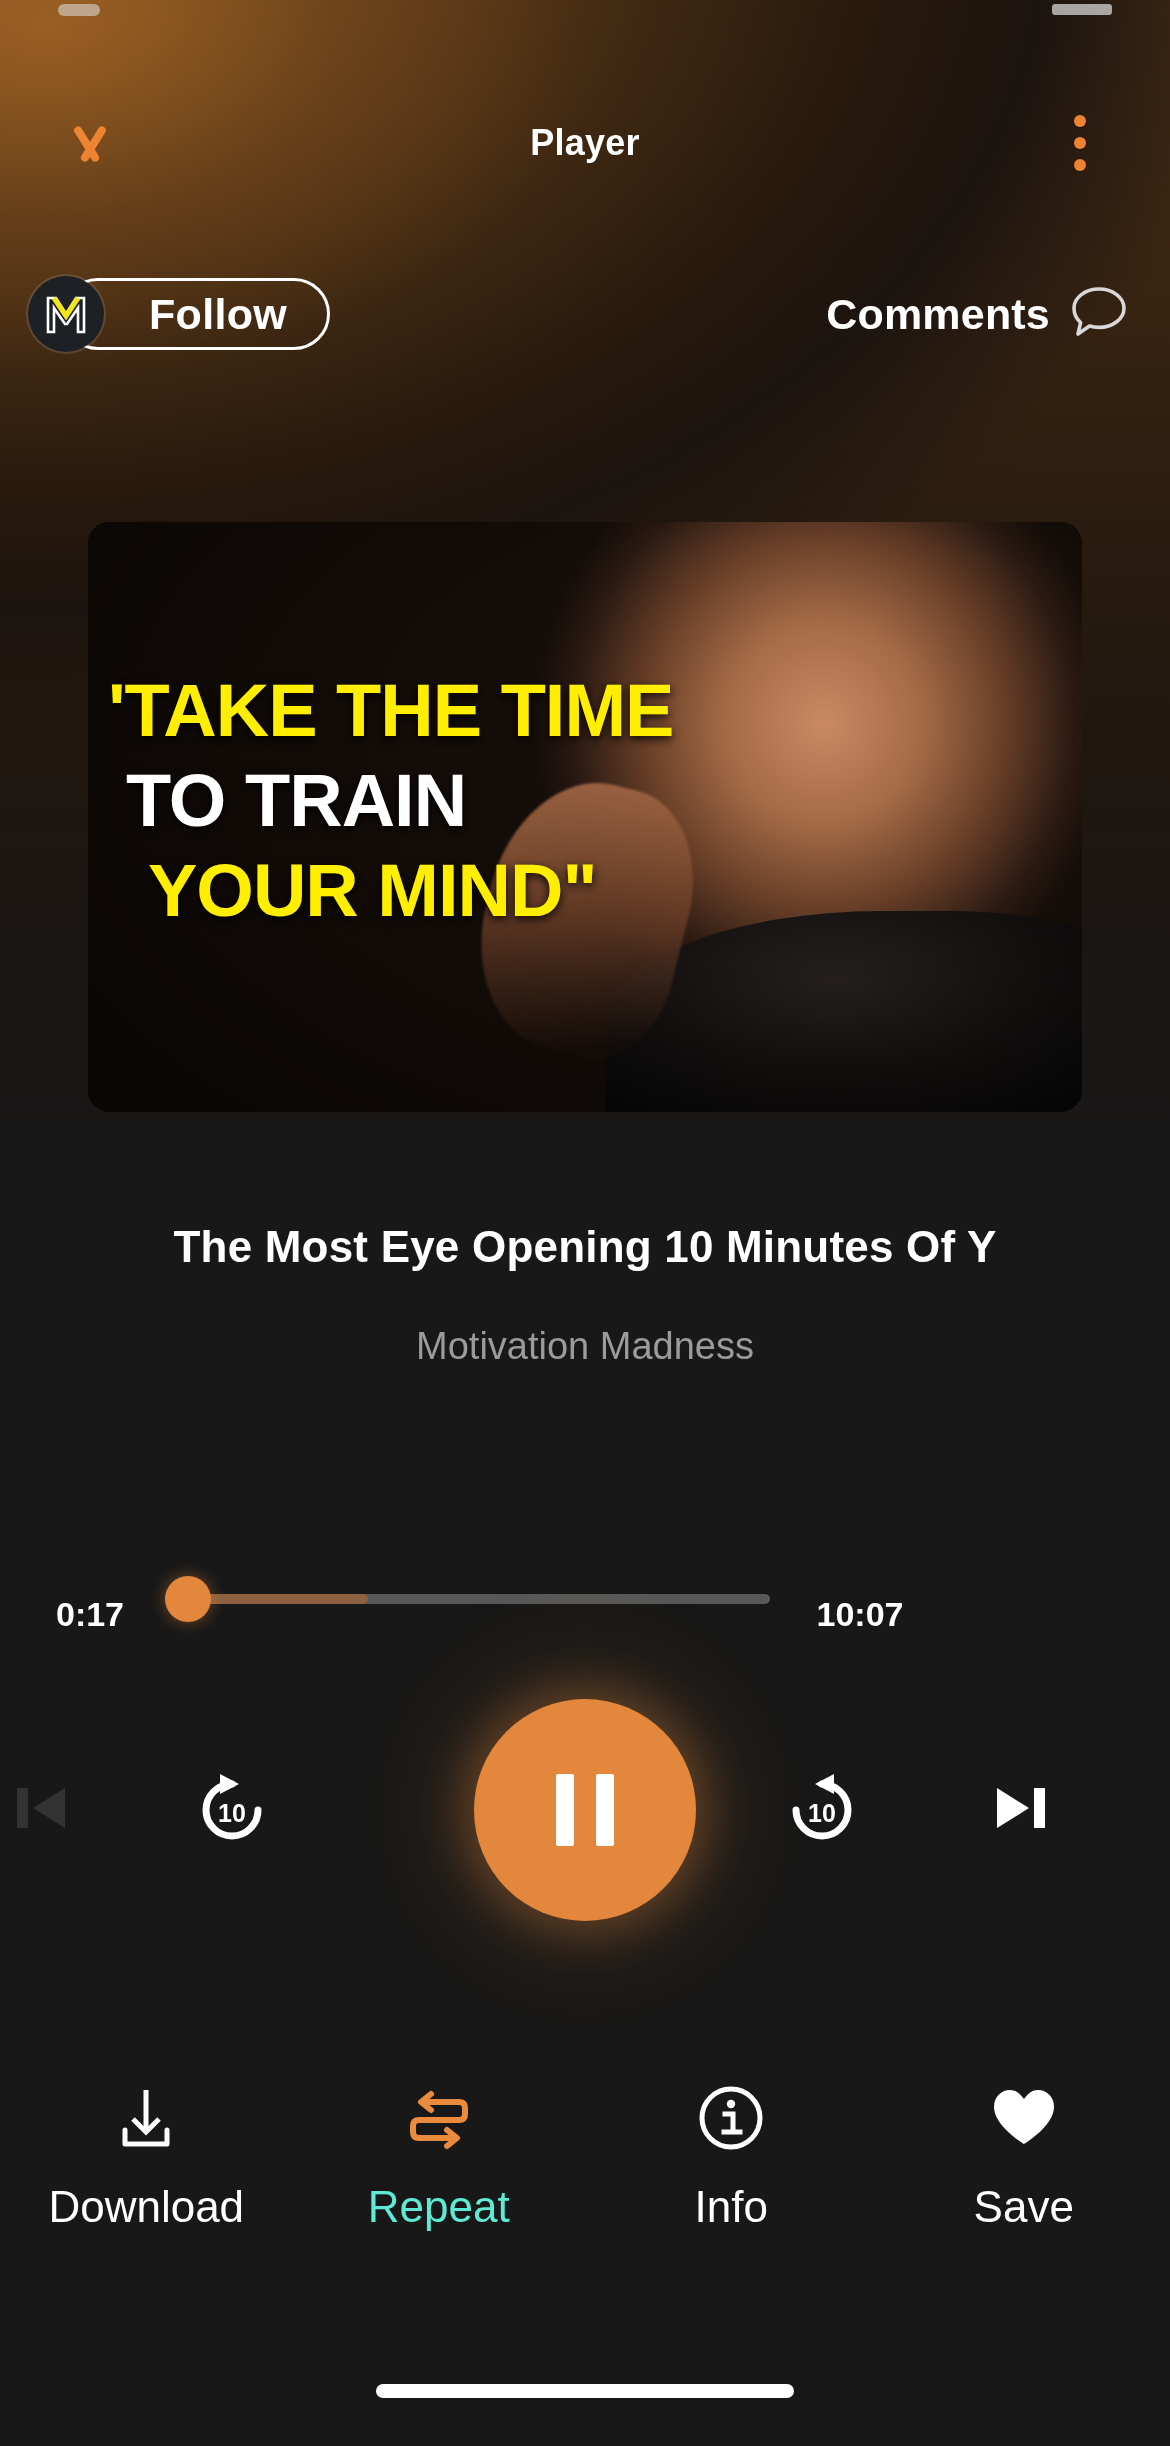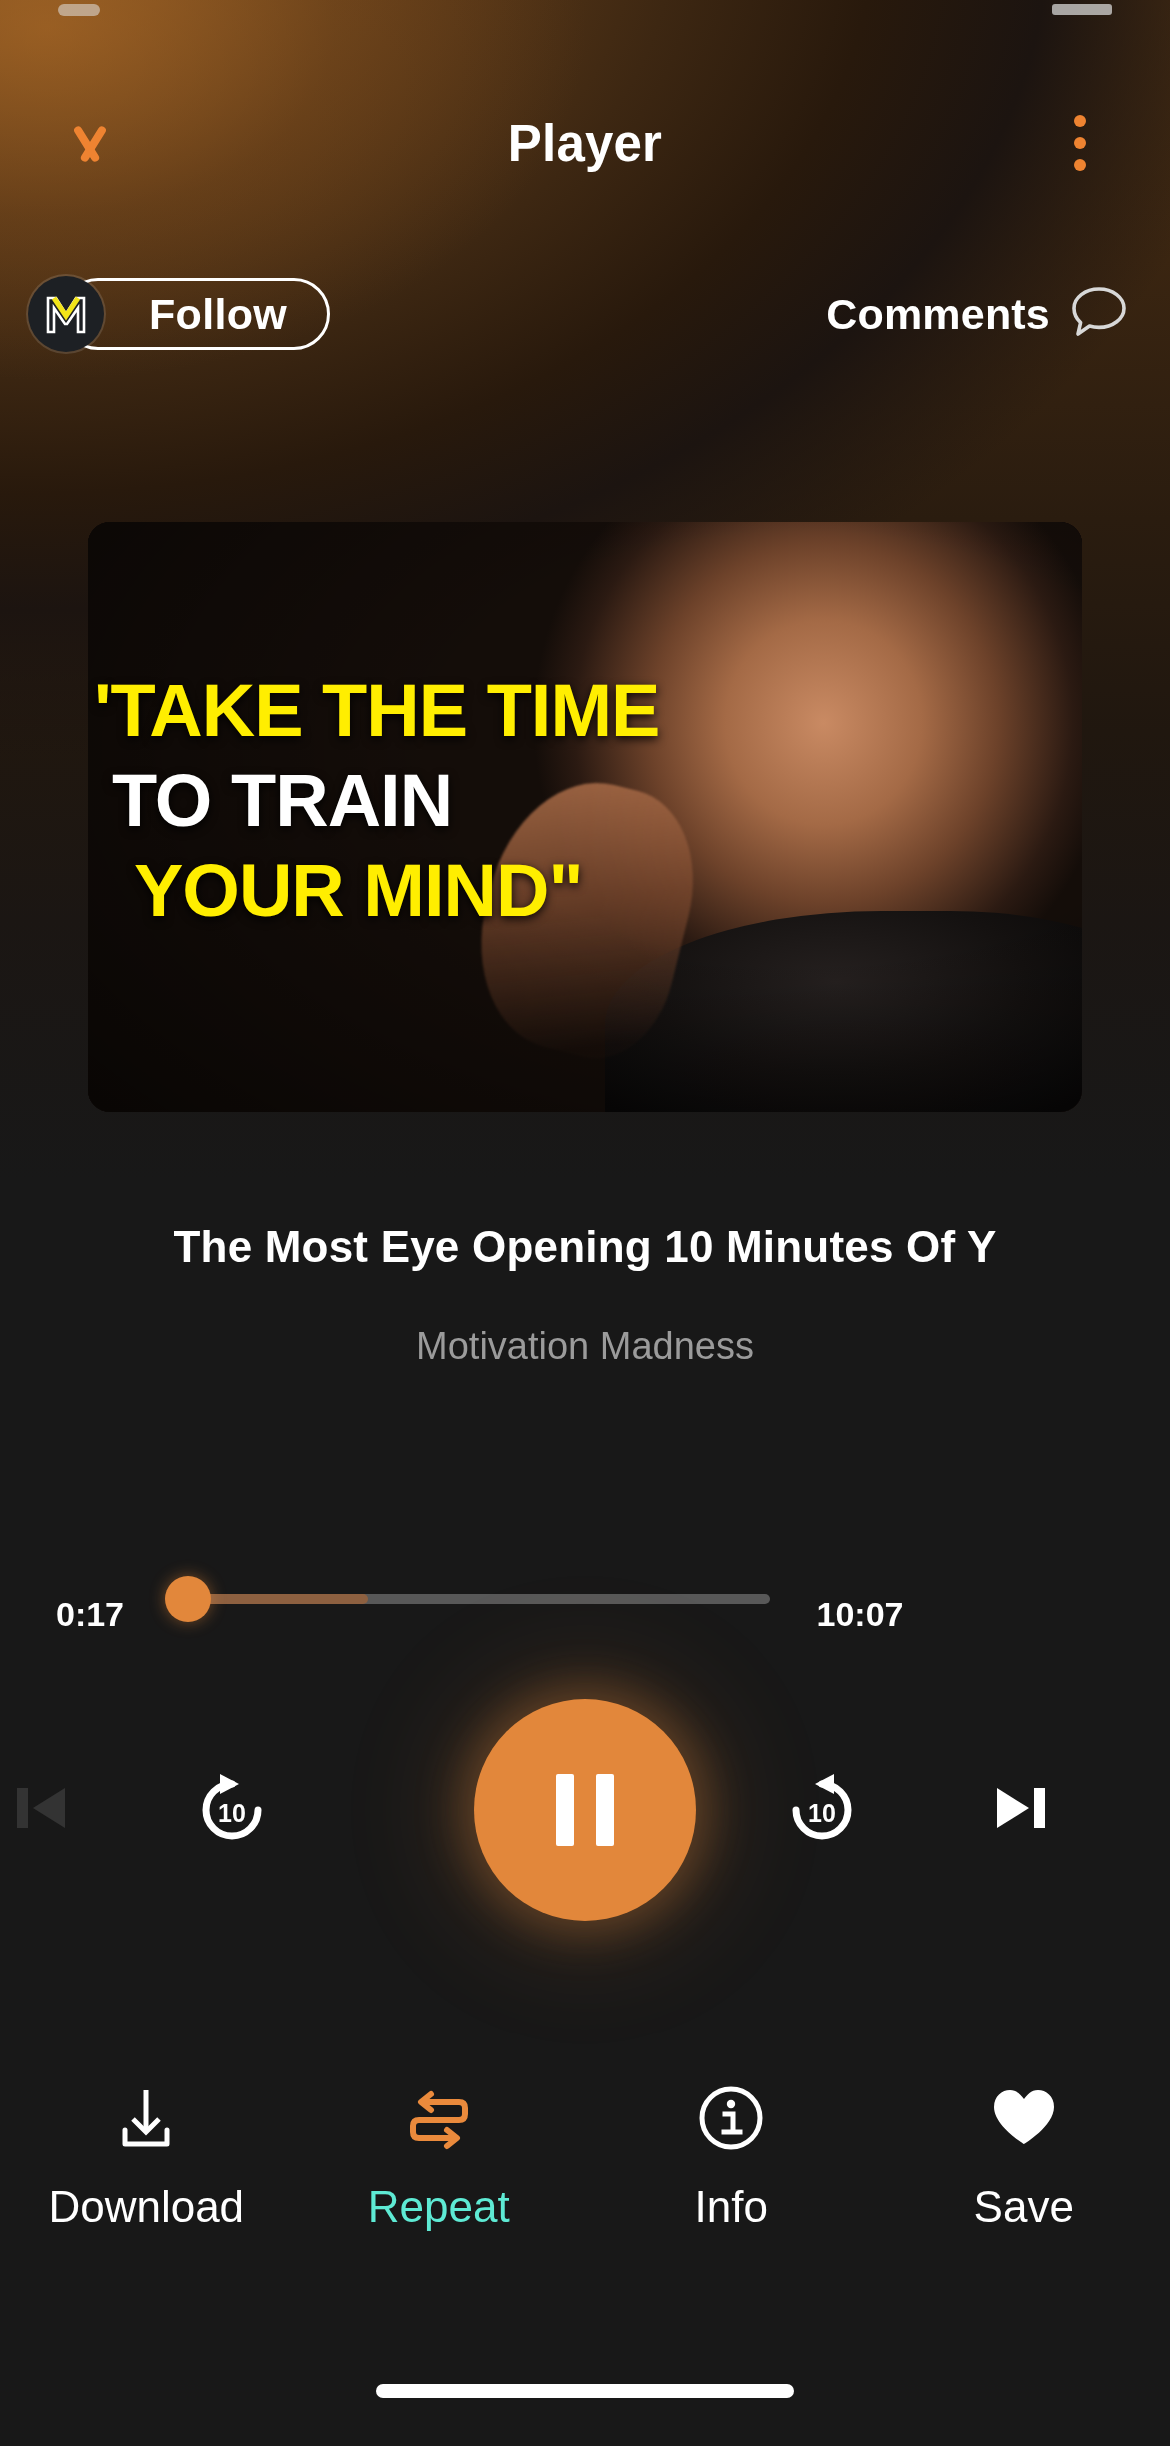--- a/index.html
+++ b/index.html
@@ -41,21 +41,21 @@
   .sb-dot { width:42px; height:12px; border-radius:6px; background:rgba(225,225,225,.55); }
   .sb-r { display:flex; gap:9px; align-items:flex-start; }
   .sb-bar { width:60px; height:11px; border-radius:3px; background:rgba(220,220,220,.72); }
 
   
   .header {
     position:absolute; top:88px; left:0; width:1170px; height:110px;
     display:flex; align-items:center; z-index:5;
   }
   .hdr-left  { width:180px; display:flex; justify-content:center; align-items:center; }
-  .hdr-title { flex:1; text-align:center; color:#fff; font-size:51px; font-weight:600; letter-spacing:.2px; }
+  .hdr-title { flex:1; text-align:center; color:#fff; font-size:36px; font-weight:600; letter-spacing:.2px; }
   .hdr-right { width:180px; display:flex; justify-content:center; align-items:center; }
 
   .chevron-down {
     width:60px; height:40px; position:relative; cursor:pointer;
   }
   .chevron-down:before, .chevron-down:after {
     content:""; position:absolute; top:4px; width:8px; height:40px;
     background:#ee8331; border-radius:4px;
   }
   .chevron-down:before { left:12px;  transform:rotate(-32deg); transform-origin:top center; }
@@ -117,21 +117,21 @@
     border-radius:48% 40% 34% 46%;
     transform:rotate(14deg);
     filter:blur(1px);
   }
   .art-vignette {
     position:absolute; inset:0;
     background:radial-gradient(120% 120% at 72% 38%, rgba(0,0,0,0) 30%, rgba(0,0,0,.45) 70%, rgba(0,0,0,.82) 100%);
   }
   .art-caption {
     position:absolute; left:0; top:144px; width:100%;
-    padding-left:2px;
+    padding-left:16px;
     font-family:"Liberation Sans", sans-serif;
     font-weight:700; font-style:normal;
     line-height:1.0; letter-spacing:-1px;
     text-shadow:0 3px 10px rgba(0,0,0,.9);
   }
   .cap-line { display:block; white-space:nowrap; font-size:74px; padding:8px 0; }
   .cap-1 { color:#ffee00; padding-left:4px; }
   .cap-2 { color:#ffffff; padding-left:22px; }
   .cap-3 { color:#ffee00; padding-left:44px; }
 

